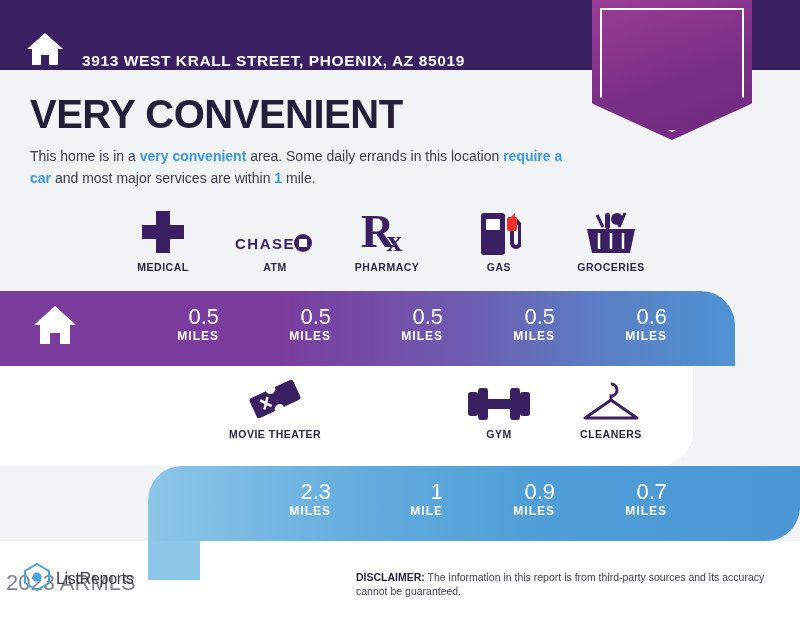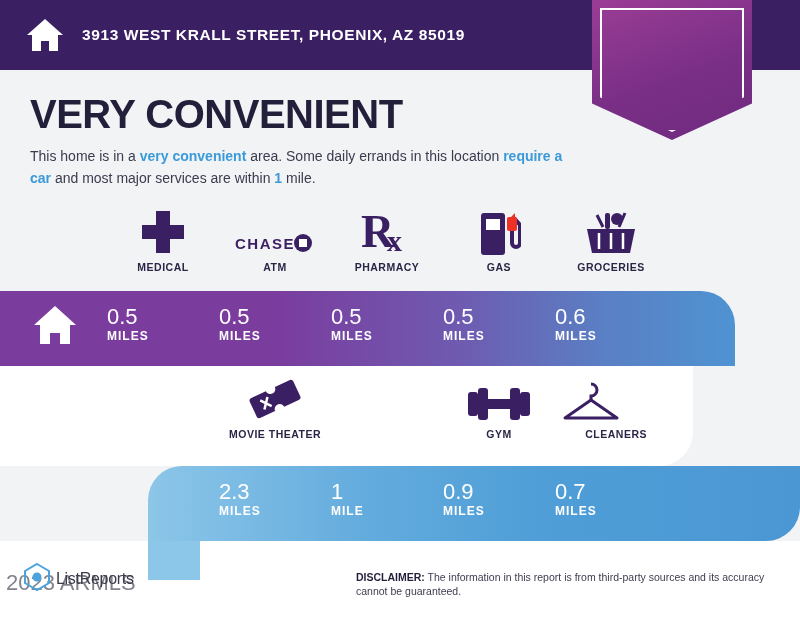--- a/index.html
+++ b/index.html
@@ -9,21 +9,21 @@
     font-family:"Liberation Sans", sans-serif;
     overflow:hidden;
     position:relative;
   }
   .page{position:relative;width:800px;height:618px;background:#f2f3f5;overflow:hidden;}
 
   
   .header{
     position:absolute;left:0;top:0;width:800px;height:70px;
     background:#3b1f63;
-    display:flex;align-items:center;
+    display:flex;align-items:flex-end;
   }
   .header-home{
     margin-left:24px;width:42px;height:42px;display:flex;align-items:center;justify-content:center;
   }
   .header-addr{
     color:#ffffff;font-size:15.5px;font-weight:bold;letter-spacing:.6px;margin-left:16px;
     white-space:nowrap;
   }
 
   
@@ -60,21 +60,21 @@
   .subtext b{color:#3b9ad9;}
   .subtext .mile{color:#3b9ad9;font-weight:bold;}
 
   
   .icon-row-1{position:absolute;left:0;top:205px;width:800px;height:85px;}
   .cell{position:absolute;width:112px;text-align:center;}
   .cell .glyph{height:52px;display:flex;align-items:flex-end;justify-content:center;}
   .cell .cap{
     margin-top:4px;font-size:10.5px;font-weight:bold;color:#2b2545;letter-spacing:.5px;
   }
-  .seg{position:absolute;top:0;height:75px;width:112px;text-align:left;}
+  .seg{position:absolute;top:0;height:75px;width:112px;text-align:right;}
   .seg .val{margin-top:14px;font-size:22px;color:#ffffff;font-weight:400;line-height:24px;}
   .seg .unit{font-size:12px;color:#ffffff;letter-spacing:1px;font-weight:bold;}
 
   
   .mid-white{
     position:absolute;left:0;top:366px;width:693px;height:100px;background:#ffffff;
     border-bottom-right-radius:34px;
   }
 
   .icon-row-2{position:absolute;left:0;top:372px;width:800px;height:90px;padding-left:9px;}
@@ -259,21 +259,21 @@
           <rect x="2" y="8" width="10" height="24" rx="3" fill="#3b1f63"></rect>
           <rect x="12" y="4" width="10" height="32" rx="3" fill="#3b1f63"></rect>
           <rect x="44" y="4" width="10" height="32" rx="3" fill="#3b1f63"></rect>
           <rect x="54" y="8" width="10" height="24" rx="3" fill="#3b1f63"></rect>
           <rect x="20" y="15" width="26" height="10" fill="#3b1f63"></rect>
         </svg>
       </div>
       <div class="cap">GYM</div>
     </div>
 
-    <div class="cell" style="left:535px;text-align:right;">
+    <div class="cell" style="left:555px;">
       <div class="glyph">
         <svg width="60" height="44" viewBox="0 0 60 44">
           <path d="M30 4 a6 6 0 0 1 6 6 a6 6 0 0 1 -6 6 v6" fill="none" stroke="#3b1f63" stroke-width="3"></path>
           <path d="M30 20 L4 38 h52 z" fill="none" stroke="#3b1f63" stroke-width="3" stroke-linejoin="round"></path>
         </svg>
       </div>
       <div class="cap">CLEANERS</div>
     </div>
   </div>
 

